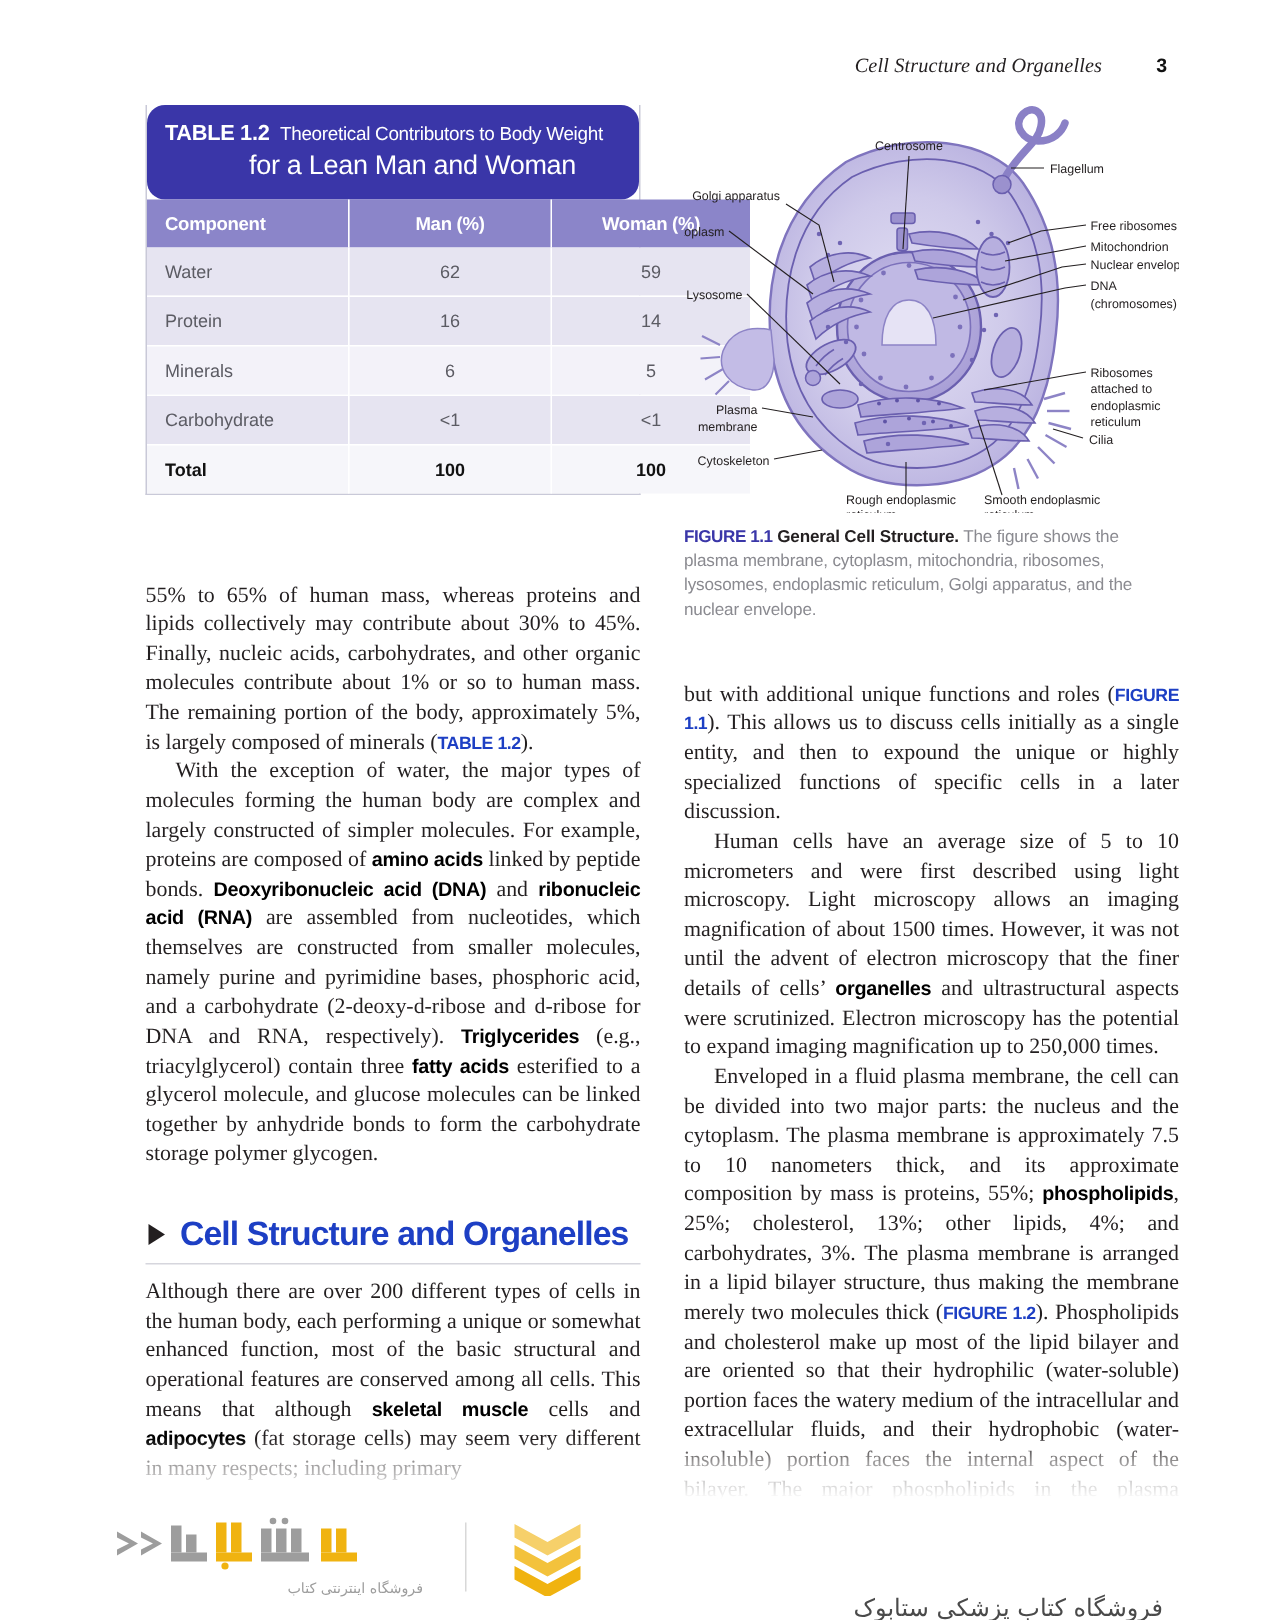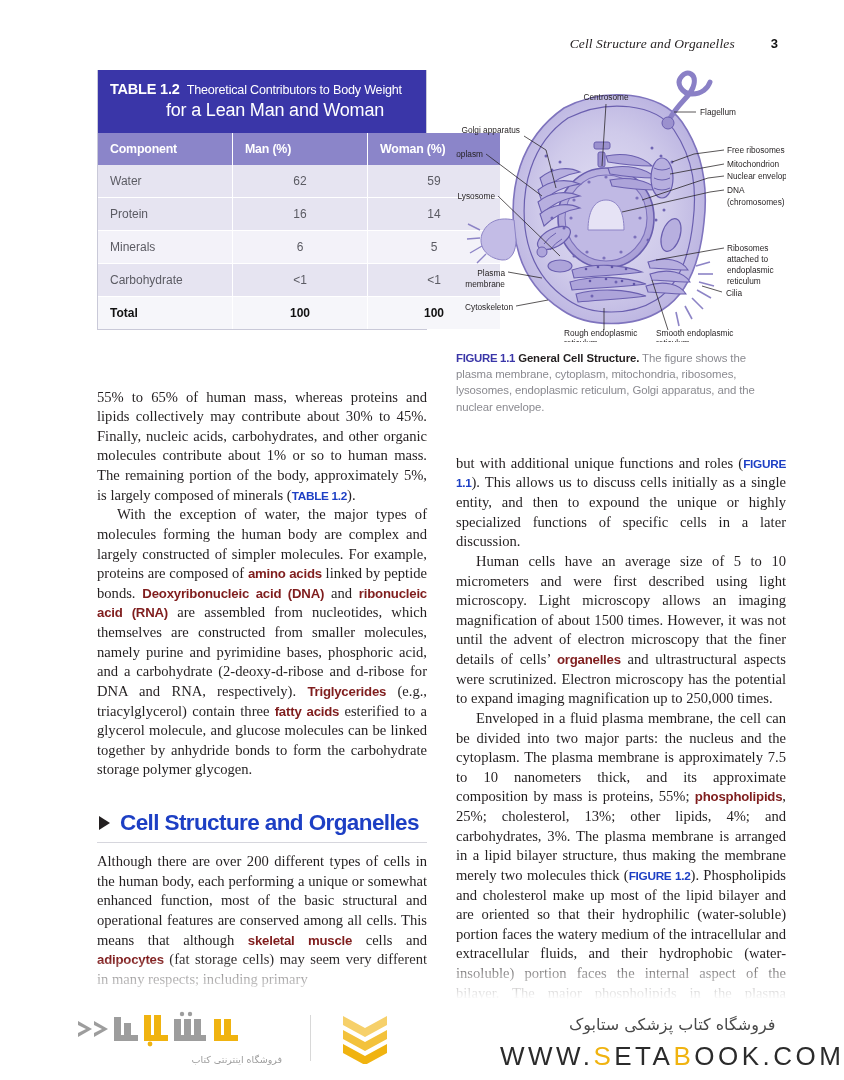--- a/index.html
+++ b/index.html
@@ -71,20 +71,21 @@
     border: 1px solid #c9c9d8;
     border-top: none;
     background: #fff;
   }
   .tbl-title {
     background: #3a36a8;
     color: #ffffff;
     padding: 9px 12px 11px 12px;
     font-family: "Liberation Sans", sans-serif;
     line-height: 1.25;
+    border-radius: 12px;
   }
   .tbl-title .tnum {
     font-weight: bold;
     font-size: 14.5px;
     letter-spacing: -0.2px;
     margin-right: 7px;
   }
   .tbl-title .ttxt {
     font-size: 12.6px;
     letter-spacing: -0.2px;
@@ -100,21 +101,21 @@
     color: #ffffff;
     font-family: "Liberation Sans", sans-serif;
     font-weight: bold;
     font-size: 12.4px;
     letter-spacing: -0.2px;
     text-align: left;
     padding: 9px 12px;
     border-right: 1px solid #ffffff;
   }
   .tbl th:last-child { border-right: none; }
-  .tbl th.c { text-align: left; }
+  .tbl th.c { text-align: center; }
   .tbl td {
     font-family: "Liberation Sans", sans-serif;
     font-size: 12px;
     color: #5b5b63;
     padding: 9px 12px;
     border-right: 1px solid #ffffff;
     border-bottom: 1px solid #ffffff;
   }
   .tbl td:last-child { border-right: none; }
   .tbl td.c { text-align: center; }
@@ -160,21 +161,21 @@
     font-size: 14.6px;
     line-height: 1.345;
     color: #231f20;
     text-align: justify;
     -webkit-hyphens: none;
     hyphens: none;
   }
   .body-text p { margin: 0; }
   .body-text p + p { text-indent: 20px; }
   .kt {
-    color: #7f1d1d;
+    color: #000000;
     font-family: "Liberation Sans", sans-serif;
     font-weight: bold;
     font-size: 13.2px;
     letter-spacing: -0.2px;
   }
   .xref {
     color: #1d3fc4;
     font-family: "Liberation Sans", sans-serif;
     font-weight: bold;
     font-size: 11.8px;
@@ -260,20 +261,21 @@
     display: flex;
     flex-direction: column;
     align-items: center;
   }
   .fa-line {
     font-family: "DejaVu Sans", sans-serif;
     font-size: 16px;
     color: #4a4a4a;
     direction: rtl;
     letter-spacing: 0px;
+    margin-top: 47px;
   }
   .url-line {
     margin-top: 7px;
     font-family: "Liberation Sans", sans-serif;
     font-size: 26px;
     letter-spacing: 3.5px;
     color: #2b2b2b;
   }
   .url-line .hl { color: #f0b310; }
 </style>

